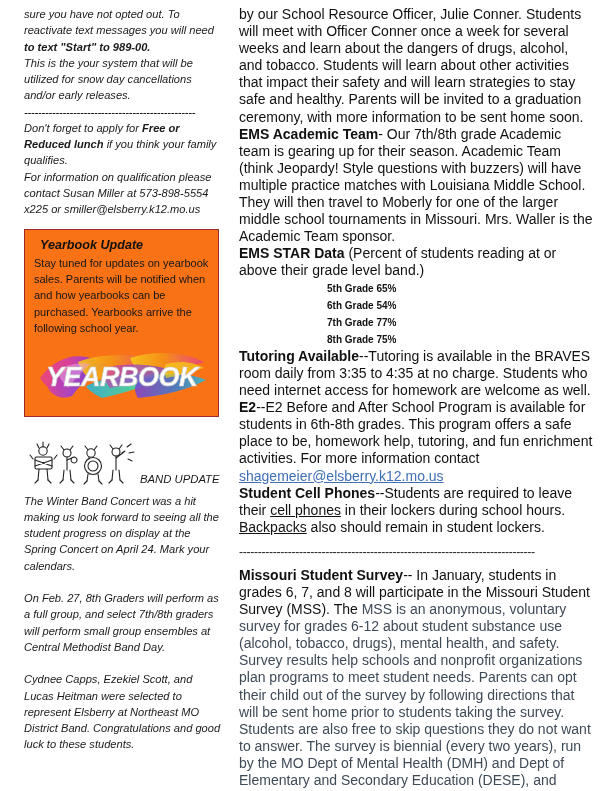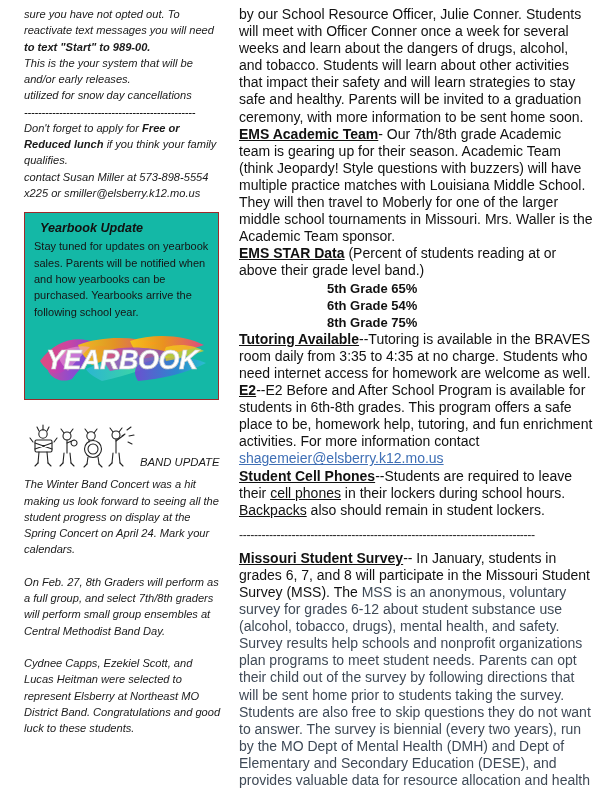--- a/index.html
+++ b/index.html
@@ -60,21 +60,21 @@
     margin: 0;
   }
 
   
   .yearbook-box {
     margin-top: 11px;
     border: 1.2px solid #9e2a2b;
     padding: 7px 9px 8px 9px;
     box-sizing: border-box;
     width: 195px;
-    background: #14b8a6;
+    background: #f97316;
   }
   .yearbook-title {
     font-family: "Liberation Sans", sans-serif;
     font-style: italic;
     font-weight: bold;
     font-size: 12.6px;
     line-height: 17px;
     color: #111;
     margin: 0 0 1px 6px;
   }
@@ -124,34 +124,34 @@
 
   
   .rgt {
     font-family: "Liberation Sans", sans-serif;
     font-size: 14px;
     line-height: 17.1px;
     color: #111111;
     margin: 0;
     text-align: left;
   }
-  .rgt b, .rgt strong { font-weight: bold; text-decoration: underline; }
+  .rgt b, .rgt strong { font-weight: bold; }
   .rgt .u { text-decoration: underline; }
   .link {
     color: #3f6fb5;
     text-decoration: underline;
   }
   .grades {
     margin: 0;
     padding: 0;
     list-style: none;
   }
   .grade-row {
     font-family: "Liberation Sans", sans-serif;
-    font-size: 13px;
+    font-size: 10px;
     line-height: 17.1px;
     font-weight: bold;
     color: #111;
     padding-left: 88px;
   }
   .muted {
     color: #3f4a57;
   }
   .rdash {
     font-family: "Liberation Sans", sans-serif;
@@ -171,26 +171,27 @@
 <body>
 
 <div class="page">
 
   <div class="col-left">
 
     <p class="lft">sure you have not opted out.  To</p>
     <p class="lft">reactivate text messages you will need</p>
     <p class="lft" style="font-weight:bold">to text "Start" to 989-00.</p>
     <p class="lft">This is the your system that will be</p>
+    <p class="lft">utilized for snow day cancellations</p>
     <p class="lft">and/or early releases.</p>
-    <p class="lft">utilized for snow day cancellations</p>
 
     <p class="dashline">-------------------------------------------------</p>
 
     <p class="lft"><span>Don't forget to apply for </span><b>Free or Reduced</b> <b>lunch</b><span> if you think your family qualifies.</span></p>
+    <p class="lft">For information on qualification please</p>
     <p class="lft">contact Susan Miller at 573-898-5554</p>
     <p class="lft">x225 or smiller@elsberry.k12.mo.us</p>
 
     <div class="yearbook-box">
       <p class="yearbook-title">Yearbook Update</p>
       <p class="yearbook-body">Stay tuned for updates on yearbook sales.  Parents will be notified when and how yearbooks can be purchased.  Yearbooks arrive the following school year.</p>
 
       <div class="yearbook-logo">
         <svg width="176" height="62" viewBox="0 0 176 62" xmlns="http://www.w3.org/2000/svg">
           <defs>
@@ -287,20 +288,21 @@
 
     <p class="rgt">by our School Resource Officer, Julie Conner.  Students will meet with Officer Conner once a week for several weeks and learn about the dangers of drugs, alcohol, and tobacco.  Students will learn about other activities that impact their safety and will learn strategies to stay safe and healthy.  Parents will be invited to a graduation ceremony, with more information to be sent home soon.</p>
 
     <p class="rgt"><b>EMS Academic Team</b><span>- Our 7th/8th grade Academic team is gearing up for their season.  Academic Team (think Jeopardy! Style questions with buzzers) will have multiple practice matches with Louisiana Middle School.  They will then travel to Moberly for one of the larger middle school tournaments in Missouri.  Mrs. Waller is the Academic Team sponsor.</span></p>
 
     <p class="rgt"><b>EMS STAR Data</b><span> (Percent of students reading at or above their grade level band.)</span></p>
 
     <div class="grades">
       <div class="grade-row">5th Grade 65%</div>
       <div class="grade-row">6th Grade 54%</div>
+      <div class="grade-row">7th Grade 77%</div>
       <div class="grade-row">8th Grade 75%</div>
     </div>
 
     <p class="rgt"><b>Tutoring Available</b><span>--Tutoring is available in the BRAVES room daily from 3:35 to 4:35 at no charge.  Students who need internet access for homework are welcome as well.</span></p>
 
     <p class="rgt"><b>E2</b><span>--E2 Before and After School Program is available for students in 6th-8th grades.  This program offers a safe place to be, homework help, tutoring, and fun enrichment activities.  For more information contact </span><a class="link" href="#">shagemeier@elsberry.k12.mo.us</a></p>
 
     <p class="rgt"><b>Student Cell Phones</b><span>--Students are required to leave their </span><span class="u">cell phones</span><span> in their lockers during school hours.  </span><span class="u">Backpacks</span><span> also should remain in student lockers.</span></p>
 
     <div class="sp8"></div>

